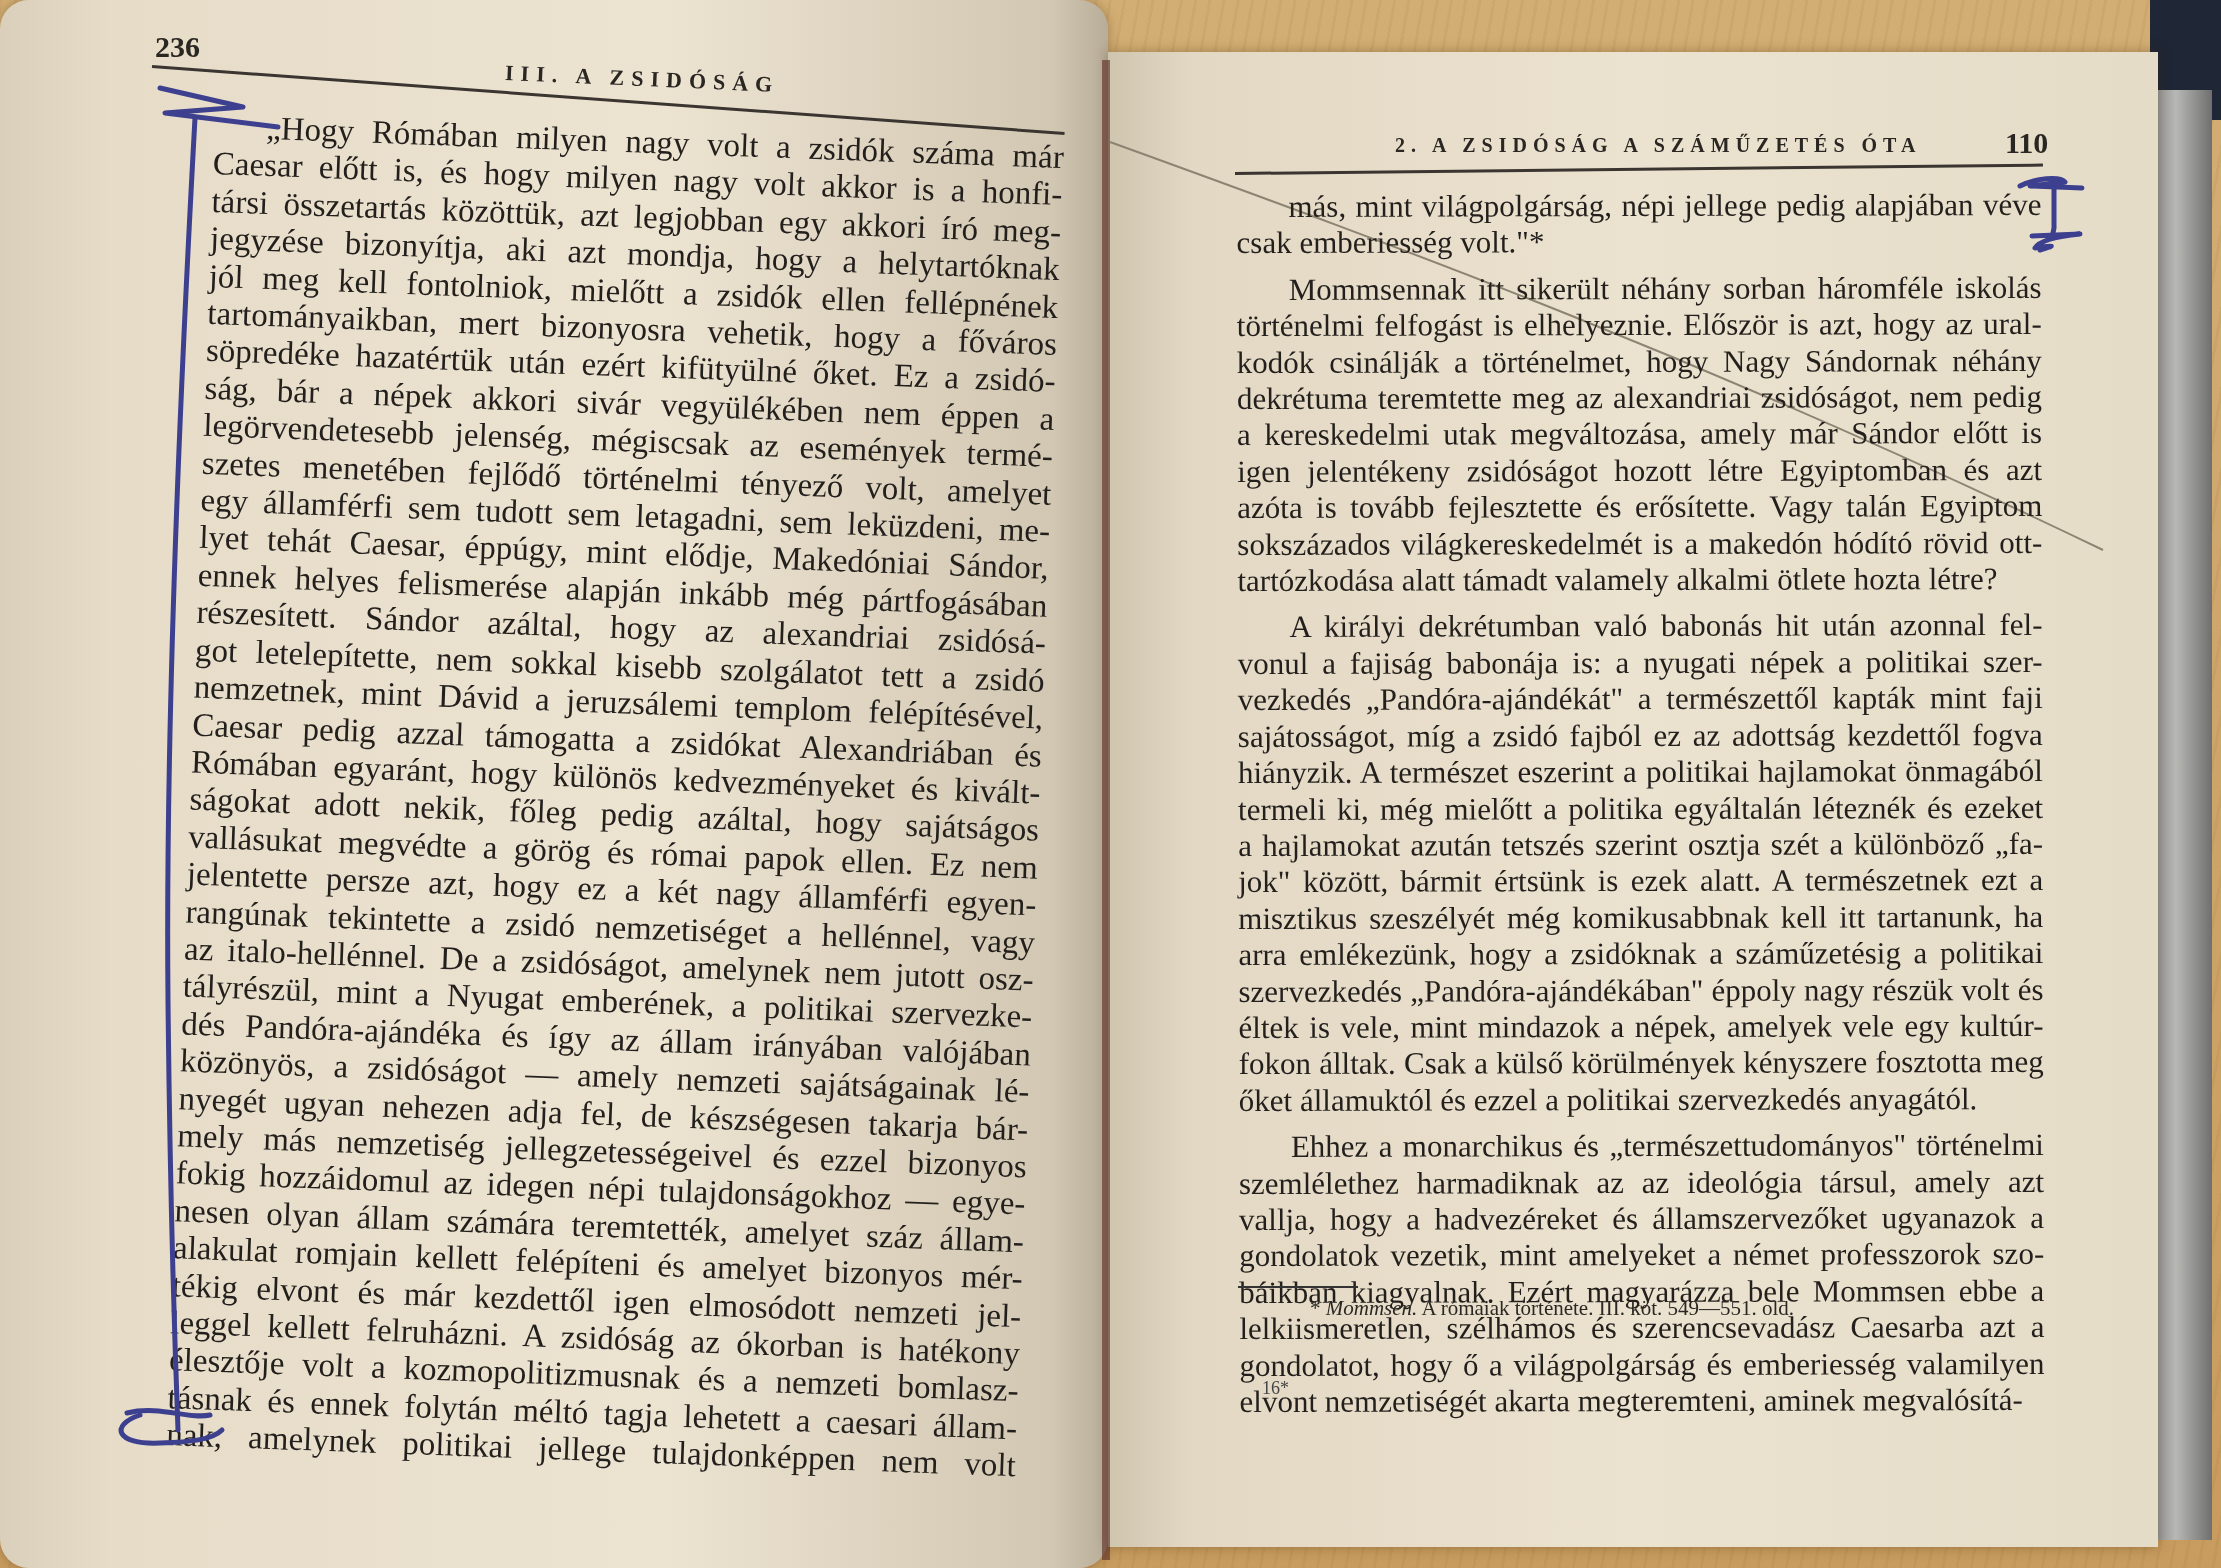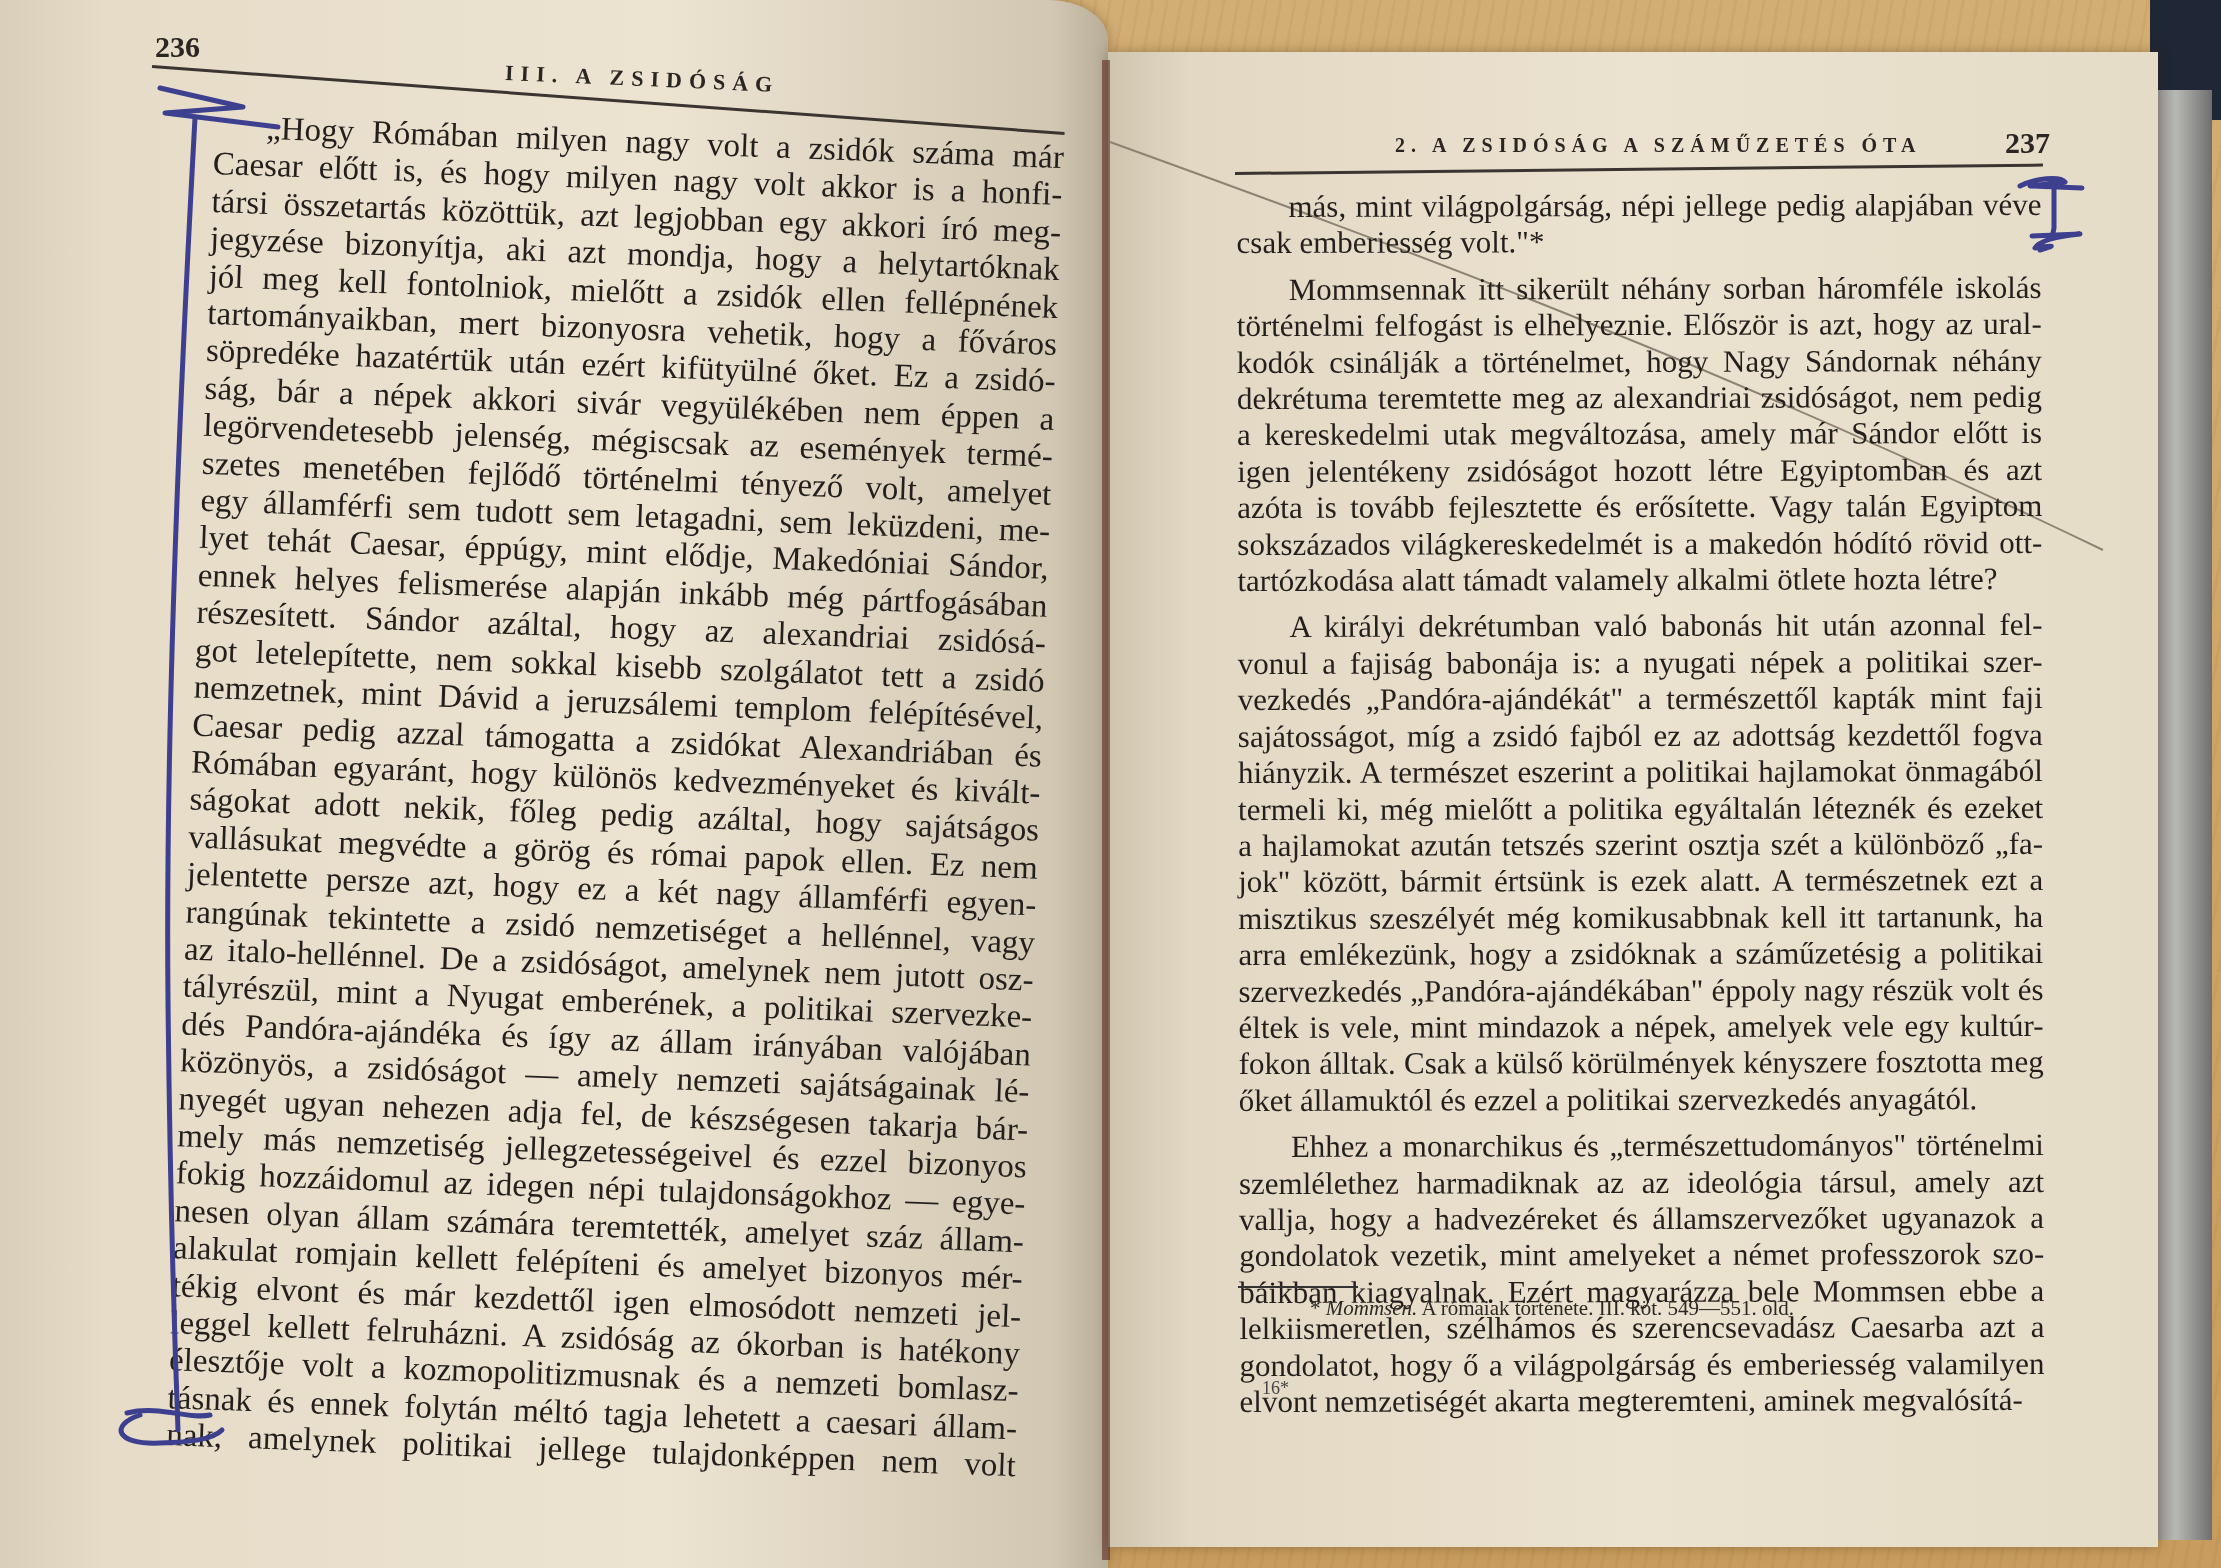--- a/index.html
+++ b/index.html
@@ -18,20 +18,21 @@
     border-left:4px solid #d9d2c0;
   }
   .dark-corner { position:absolute; left:2150px; top:0; width:71px; height:120px; background:#1f2635; }
   .page {
     position:absolute; background:#e9dfcb; box-shadow: 0 0 12px rgba(60,40,10,0.35);
   }
   .page-left {
     left:0; top:0; width:1108px; height:1568px;
     background: linear-gradient(90deg, #d9cfbb 0%, #e6dcc8 10%, #ece3d1 60%, #d2c7b2 95%, #b8ad98 100%);
     border-top-right-radius: 60px 40px;
+    border-radius: 29px;
   }
   .page-right {
     left:1108px; top:52px; width:1050px; height:1495px;
     background: linear-gradient(90deg, #cfc4ae 0%, #e3d8c4 8%, #ebe2cf 50%, #e5dcc8 100%);
   }
   .spine { position:absolute; left:1102px; top:60px; width:8px; height:1500px; background:#5a2c25; opacity:.6; }
   .running-head {
     position:absolute; font-size:22px; letter-spacing:7px; color:#2a2622; font-weight:bold;
   }
   .page-num { position:absolute; font-size:30px; font-weight:bold; color:#2a2622; }
@@ -60,21 +61,21 @@
 <div class="cover-edge"></div>
 
 <div class="page page-left">
   <div class="page-num" style="left:155px; top:30px;">236</div>
   <div class="running-head" style="left:505px; top:66px; transform:rotate(2.5deg);">III. A ZSIDÓSÁG</div>
   <div class="rule" style="left:152px; top:65px; width:915px; transform:rotate(4.2deg);"></div>
 </div>
 
 <div class="page page-right"></div>
 <div class="spine"></div>
-<div class="page-num" style="left:2005px; top:126px;">237</div>
+<div class="page-num" style="left:2005px; top:126px;">110</div>
 <div class="running-head" style="left:1395px; top:134px; letter-spacing:6px; font-size:20px;">2. A ZSIDÓSÁG A SZÁMŰZETÉS ÓTA</div>
 <div class="rule" style="left:1235px; top:172px; width:808px; transform:rotate(-0.6deg);"></div>
 <svg class="crease" style="left:1108px; top:140px;" width="1000" height="420">
   <path d="M2 2 C 300 110, 600 220, 995 410" stroke="#8d8372" stroke-width="2" fill="none"></path>
 </svg>
 
 <div class="body-text left-text" id="left-text">
     <span class="line indent">„Hogy Rómában milyen nagy volt a zsidók száma már</span>
     <span class="line">Caesar előtt is, és hogy milyen nagy volt akkor is a honfi-</span>
     <span class="line">társi összetartás közöttük, azt legjobban egy akkori író meg-</span>

